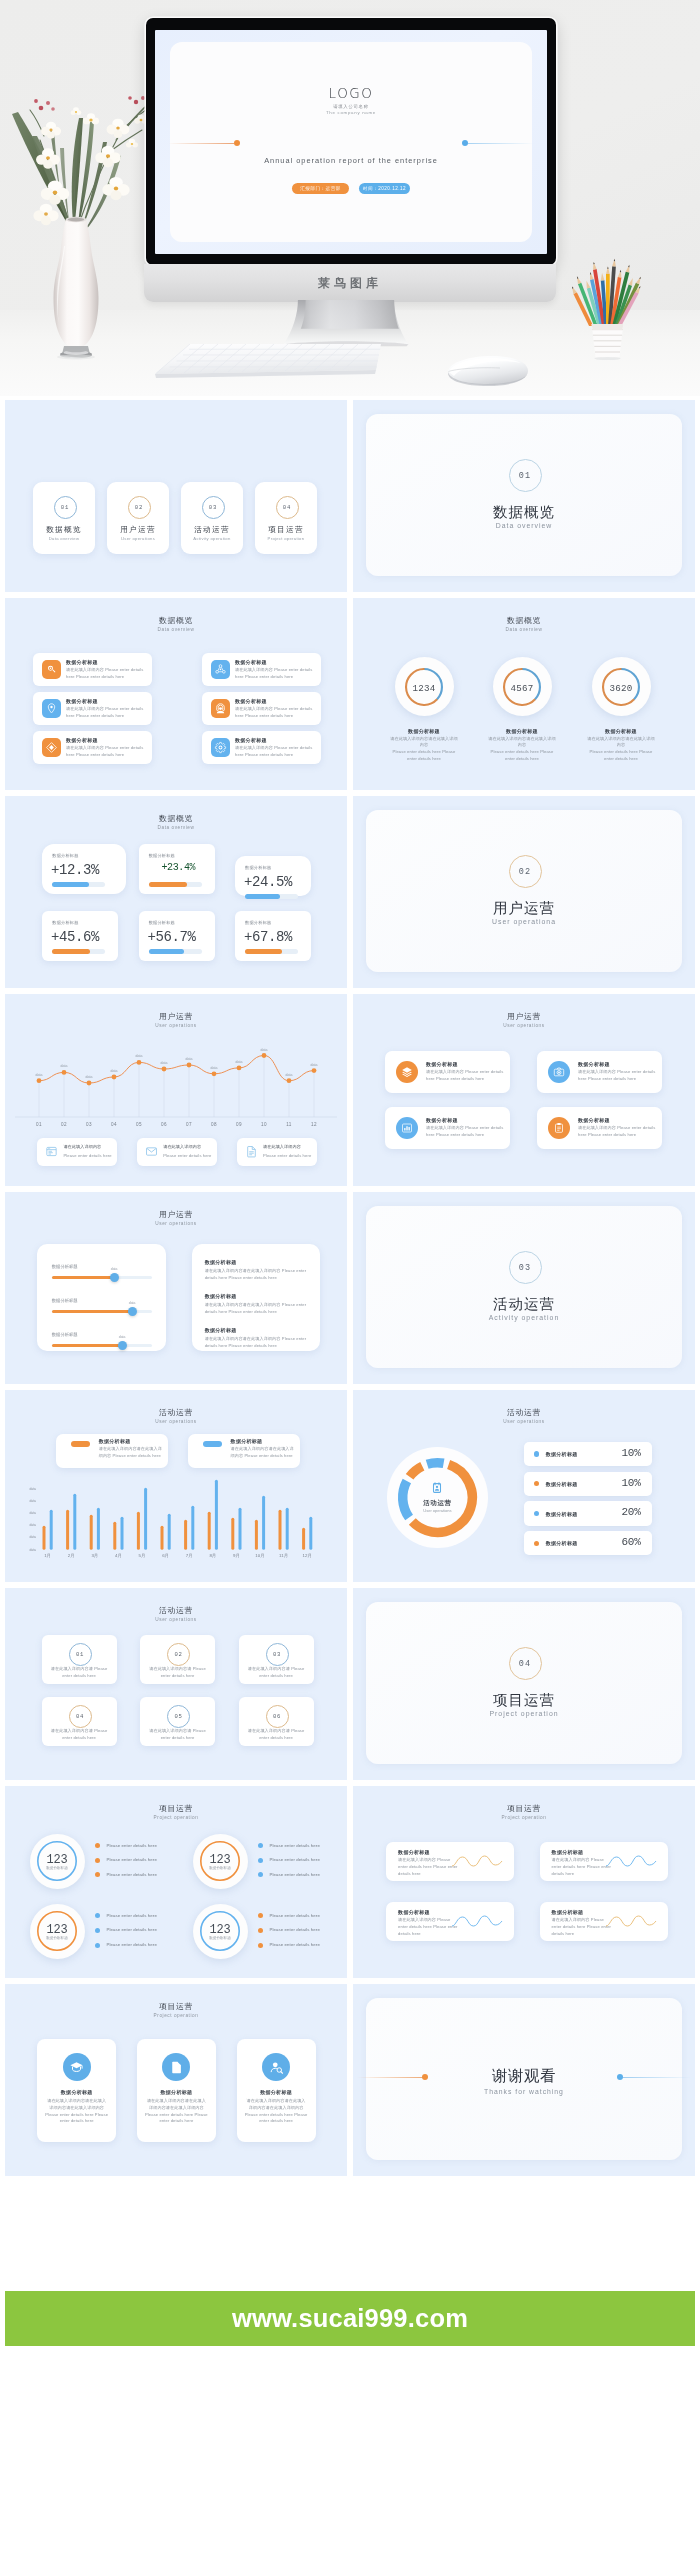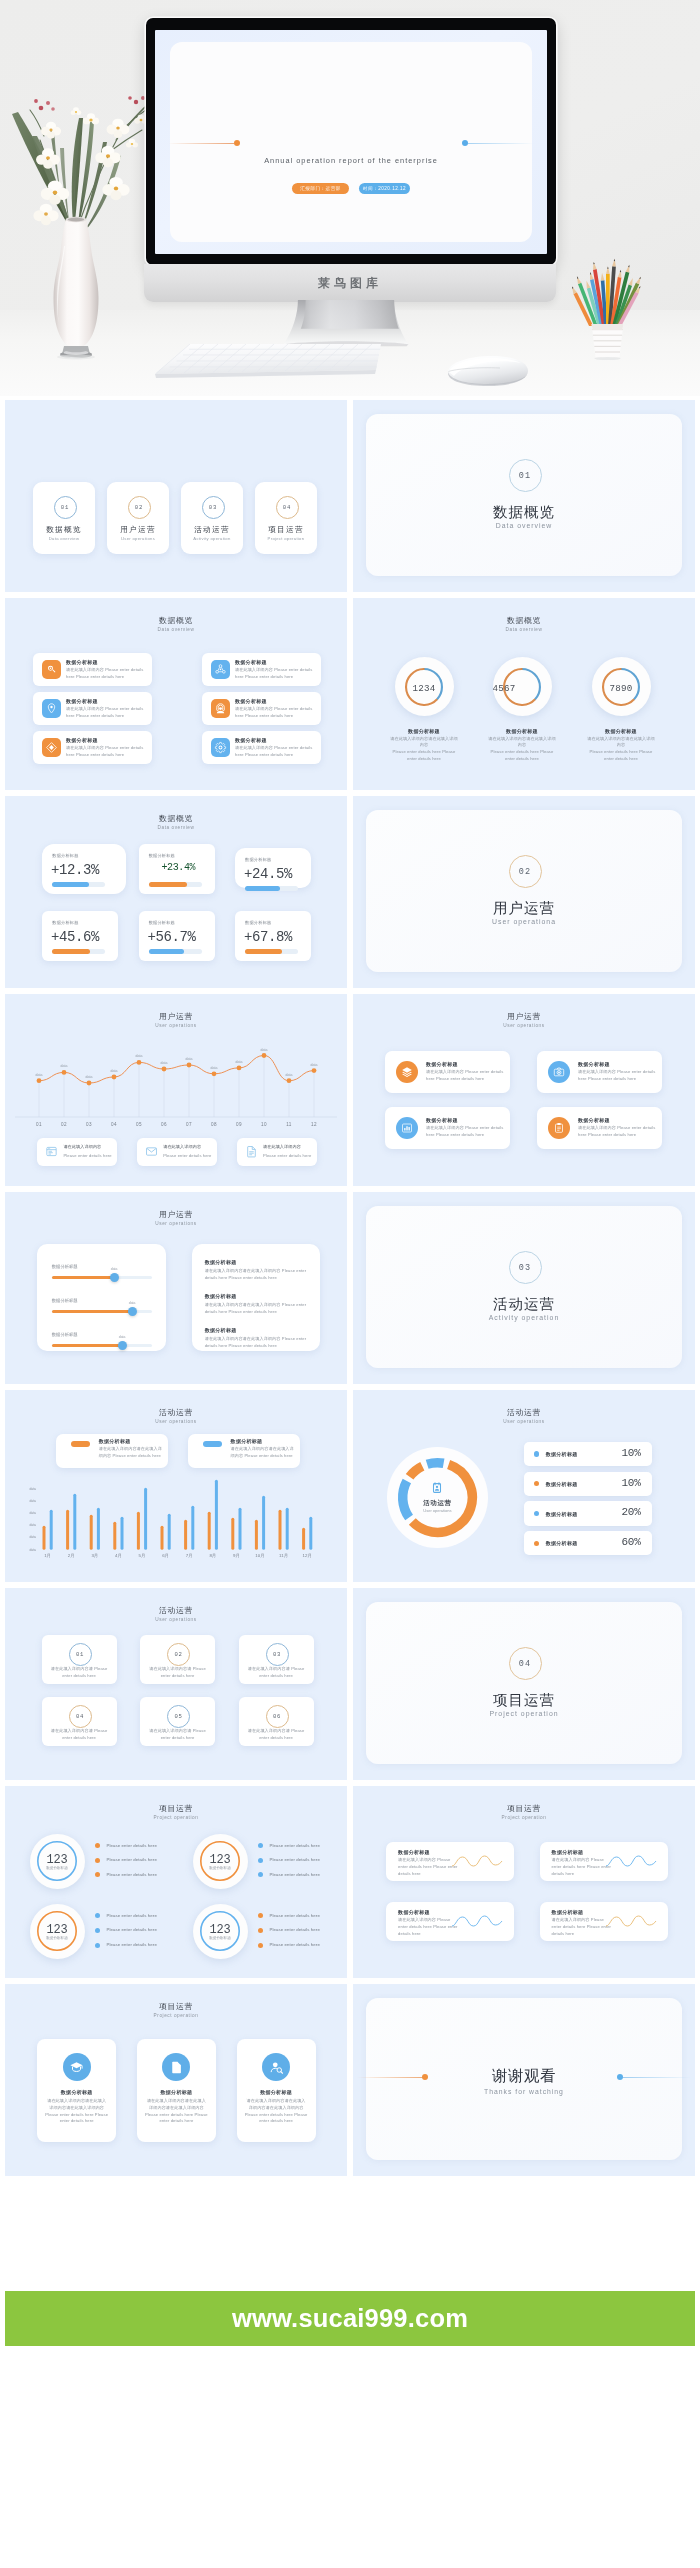--- a/index.html
+++ b/index.html
@@ -217,20 +217,25 @@
     <ellipse cx="68" cy="258" rx="16" ry="2.9" fill="#9ea0a2"></ellipse>
     <ellipse cx="68" cy="256.6" rx="12.5" ry="2.3" fill="#d6d7d9"></ellipse>
     <ellipse cx="68" cy="254.4" rx="10" ry="1.9" fill="#b3b5b7"></ellipse>
     <ellipse cx="68" cy="261" rx="19" ry="2.4" fill="#e2e3e4" opacity=".55"></ellipse>
   </svg>
 
   <div class="mon">
     <div class="mon-bezel"></div>
     <div class="mon-inner">
       <div class="ts">
+        <div class="ts-logo">
+          <div class="lg">LOGO</div>
+          <div class="lsc">请填入公司名称</div>
+          <div class="lse">The company name</div>
+        </div>
         <div class="ts-line l"></div>
         <div class="ts-line r"></div>
         <div class="ts-dot l"></div>
         <div class="ts-dot r"></div>
         <div class="ts-sub">Annual operation report of the enterprise</div>
         <div class="ts-pills"><span class="a">汇报部门：运营部</span><span class="b">时间：2020.12.12</span></div>
       </div>
     </div>
   </div>
   <div class="mon-chin">
@@ -512,35 +517,35 @@
             <div class="bd" style="margin-top:1px">请在此填入详细内容请在此填入详细内容</div>
             <div class="bd">Please enter details here Please enter details here</div>
           </div>
           <div style="position:absolute;left:139.5px;top:59px;width:59px;height:59px;border-radius:50%;background:#fdfdfd;box-shadow:0 2px 8px rgba(120,145,185,.22)">
             <div style="position:absolute;left:10.5px;top:10.5px">
               <svg width="38" height="38" viewBox="0 0 38 38" style="display:block">
                 <circle cx="19.0" cy="19.0" r="17.95" fill="none" stroke="#5FA3D3" stroke-width="2.1" stroke-dasharray="41.73 71.05" transform="rotate(-90 19.0 19.0)"></circle>
                 <circle cx="19.0" cy="19.0" r="17.95" fill="none" stroke="#DB8C4C" stroke-width="2.1" stroke-dasharray="71.05 41.73" transform="rotate(43.19999999999999 19.0 19.0)"></circle>
               </svg>
             </div>
-            <div class="numf" style="position:absolute;left:0;right:0;top:25.5px;text-align:left;font-size:9.2px;color:#4a5058;letter-spacing:.2px">4567</div>
+            <div class="numf" style="position:absolute;left:0;right:0;top:25.5px;text-align:center;font-size:9.2px;color:#4a5058;letter-spacing:.2px">4567</div>
           </div>
           <div style="position:absolute;left:134px;top:130px;width:70px;text-align:center">
             <div class="tt">数据分析标题</div>
             <div class="bd" style="margin-top:1px">请在此填入详细内容请在此填入详细内容</div>
             <div class="bd">Please enter details here Please enter details here</div>
           </div>
           <div style="position:absolute;left:238.5px;top:59px;width:59px;height:59px;border-radius:50%;background:#fdfdfd;box-shadow:0 2px 8px rgba(120,145,185,.22)">
             <div style="position:absolute;left:10.5px;top:10.5px">
               <svg width="38" height="38" viewBox="0 0 38 38" style="display:block">
                 <circle cx="19.0" cy="19.0" r="17.95" fill="none" stroke="#5FA3D3" stroke-width="2.1" stroke-dasharray="41.73 71.05" transform="rotate(-90 19.0 19.0)"></circle>
                 <circle cx="19.0" cy="19.0" r="17.95" fill="none" stroke="#DB8C4C" stroke-width="2.1" stroke-dasharray="71.05 41.73" transform="rotate(43.19999999999999 19.0 19.0)"></circle>
               </svg>
             </div>
-            <div class="numf" style="position:absolute;left:0;right:0;top:25.5px;text-align:center;font-size:9.2px;color:#4a5058;letter-spacing:.2px">7890</div>
+            <div class="numf" style="position:absolute;left:0;right:0;top:25.5px;text-align:center;font-size:9.2px;color:#4a5058;letter-spacing:.2px">3620</div>
           </div>
           <div style="position:absolute;left:233px;top:130px;width:70px;text-align:center">
             <div class="tt">数据分析标题</div>
             <div class="bd" style="margin-top:1px">请在此填入详细内容请在此填入详细内容</div>
             <div class="bd">Please enter details here Please enter details here</div>
           </div>
         </div>
       </div>
       <div class="row">
         <div class="slide">
@@ -555,21 +560,21 @@
               <div style="position:absolute;left:0;top:0;height:4.4px;width:70%;border-radius:3px;background:#63B2EE"></div>
             </div>
           </div>
           <div class="card" style="left:133.5px;top:48.0px;width:76px;height:50px;border-radius:6px">
             <div style="position:absolute;left:10.2px;top:9px;font-size:4.2px;color:#7e858e;letter-spacing:.2px">数据分析标题</div>
             <div class="numf" style="position:absolute;left:23px;top:17.5px;font-size:10px;color:#14532d;letter-spacing:-0.4px">+23.4%</div>
             <div style="position:absolute;left:10.2px;top:38.2px;width:53px;height:4.4px;border-radius:3px;background:#e7eff7">
               <div style="position:absolute;left:0;top:0;height:4.4px;width:72%;border-radius:3px;background:#F0913E"></div>
             </div>
           </div>
-          <div class="card" style="left:229.9px;top:52px;width:76px;height:40px;border-radius:10px">
+          <div class="card" style="left:229.9px;top:60px;width:76px;height:40px;border-radius:10px">
             <div style="position:absolute;left:10.2px;top:9px;font-size:4.2px;color:#7e858e;letter-spacing:.2px">数据分析标题</div>
             <div class="numf" style="position:absolute;left:9px;top:17.5px;font-size:14px;color:#41474f;letter-spacing:-0.4px">+24.5%</div>
             <div style="position:absolute;left:10.2px;top:38.2px;width:53px;height:4.4px;border-radius:3px;background:#e7eff7">
               <div style="position:absolute;left:0;top:0;height:4.4px;width:66%;border-radius:3px;background:#63B2EE"></div>
             </div>
           </div>
           <div class="card" style="left:37.1px;top:115.3px;width:76px;height:50px;border-radius:6px">
             <div style="position:absolute;left:10.2px;top:9px;font-size:4.2px;color:#7e858e;letter-spacing:.2px">数据分析标题</div>
             <div class="numf" style="position:absolute;left:9px;top:17.5px;font-size:14px;color:#41474f;letter-spacing:-0.4px">+45.6%</div>
             <div style="position:absolute;left:10.2px;top:38.2px;width:53px;height:4.4px;border-radius:3px;background:#e7eff7">

